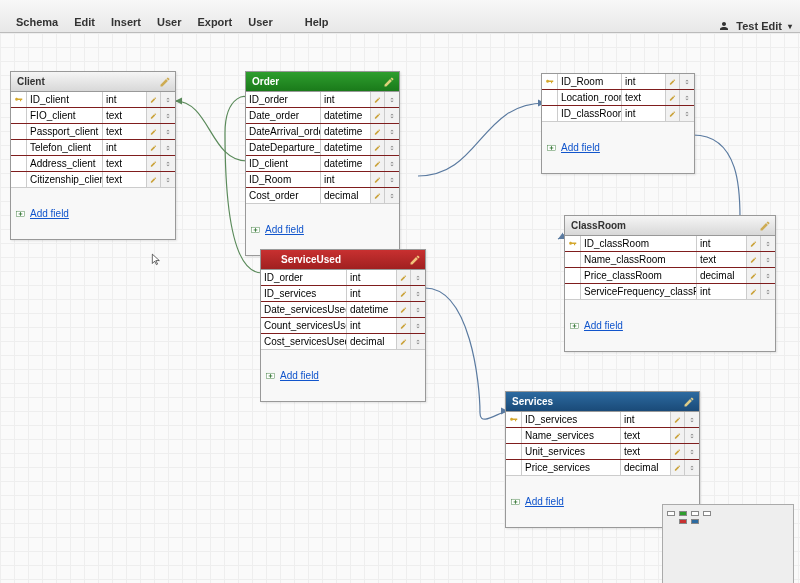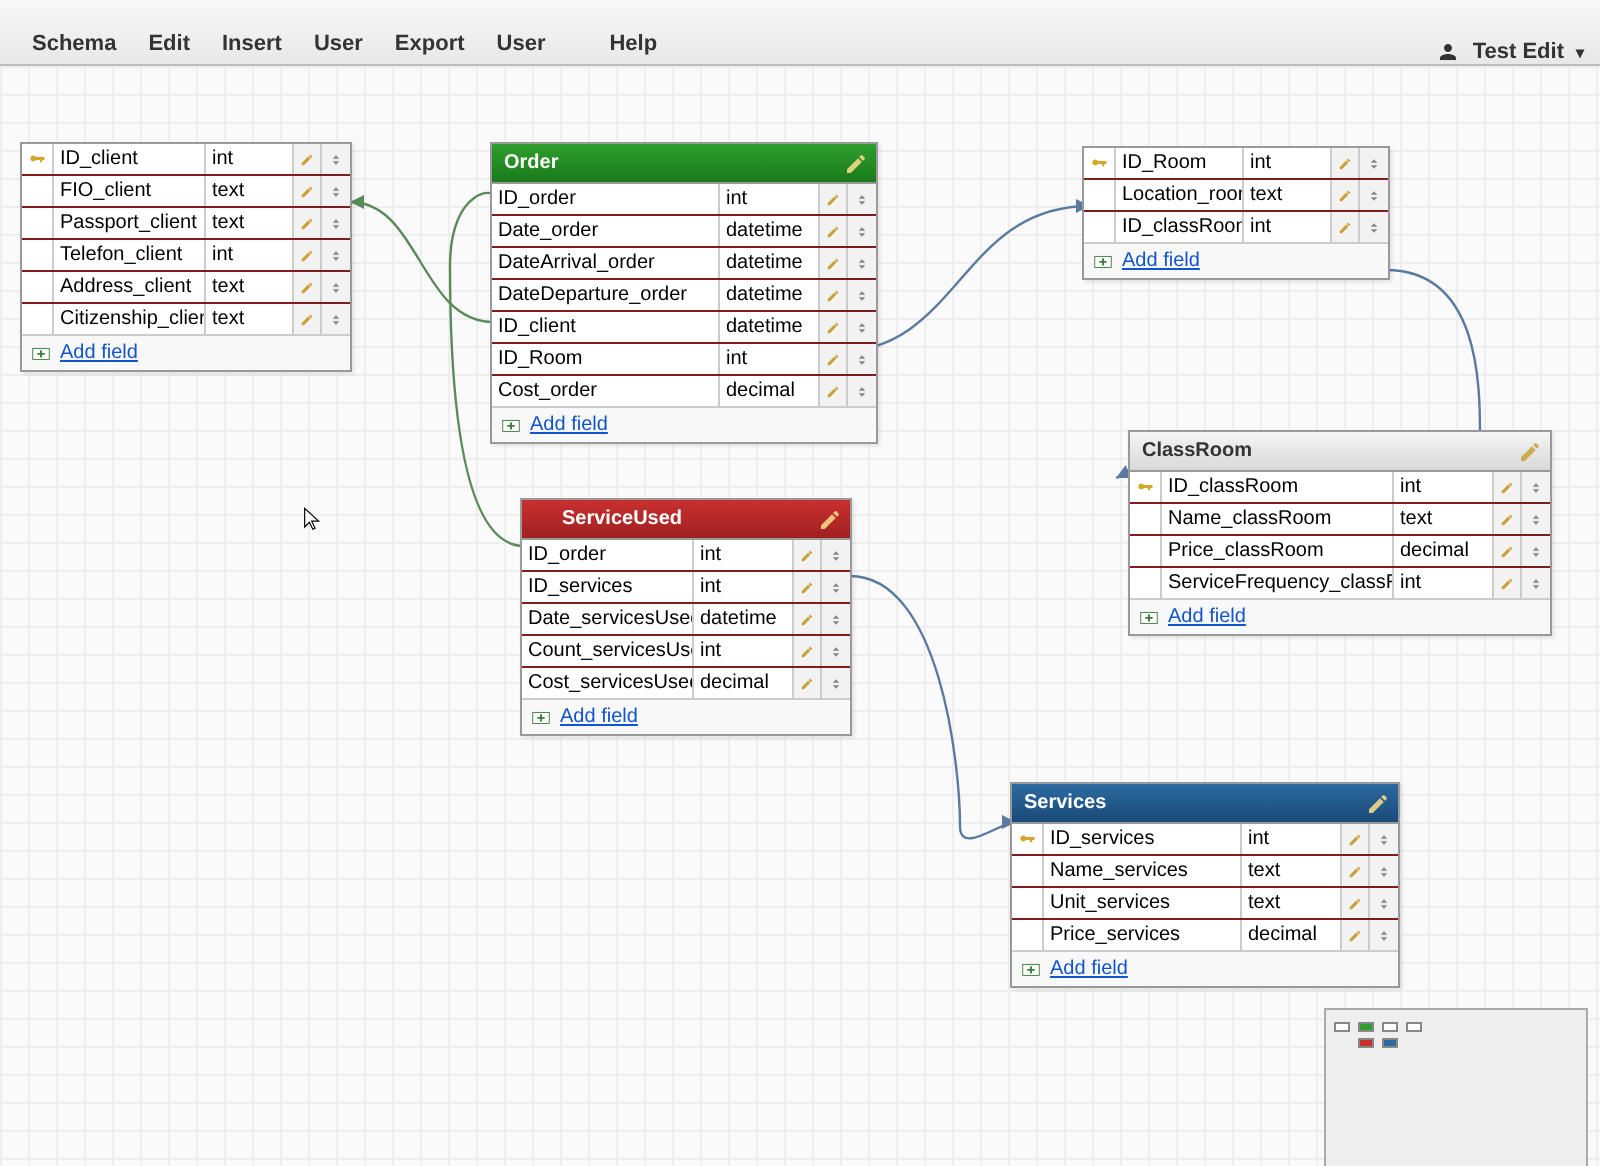--- a/index.html
+++ b/index.html
@@ -69,21 +69,21 @@
   .cell { border-right: 1px solid #ccc; padding: 2px 3px; display: flex; align-items: center; }
   .cell:last-child { border-right: none; }
   .cell.key { width: 16px; justify-content: center; }
   .cell.name { flex: 1; min-width: 0; white-space: nowrap; overflow: hidden; }
   .cell.type { width: 44px; white-space: nowrap; }
   .cell.type.wide { width: 50px; }
   .cell.act { width: 14px; justify-content: center; background: #f2f2f2; }
   .key-icon, .pencil-icon, .updown-icon { width: 10px; height: 10px; }
   .add-field {
     display: flex; align-items: center; gap: 4px;
-    padding: 3px 4px;
+    padding: 20px 4px;
     color: #1155cc;
     text-decoration: underline;
     cursor: pointer;
     background: #f8f8f8;
     border-top: 1px solid #ccc;
   }
   .add-icon { width: 11px; height: 11px; }
   svg.connections { position: absolute; left: 0; top: 0; width: 800px; height: 559px; pointer-events: none; }
   .minimap {
     position: absolute;
@@ -139,20 +139,26 @@
   <path d="M 418 143 C 480 143, 480 70, 545 70" stroke="#5a7aa0" stroke-width="1.2" fill="none" marker-end="url(#arrowb)"></path>
 
   <path d="M 693 102 C 740 102, 740 160, 740 185, 740 195, 685 198, 660 200 C 600 205, 570 200, 558 206" stroke="#5a7aa0" stroke-width="1.2" fill="none" marker-end="url(#arrowb)"></path>
 
   <path d="M 262 240 C 225 240, 225 130, 225 100, 225 60, 250 60, 248 67" stroke="#5a8a5a" stroke-width="1.2" fill="none" marker-end="url(#arrow)"></path>
 
   <path d="M 425 255 C 470 255, 480 350, 480 380, 480 395, 500 378, 508 378" stroke="#5a7aa0" stroke-width="1.2" fill="none" marker-end="url(#arrowb)"></path>
 </svg>
 
 <div class="table" style="left:10px; top:38px; width:166px;">
+  <div class="table-header gray">
+    <span class="title">Client</span>
+    <svg class="edit-icon" viewBox="0 0 24 24">
+          <path fill="#caa23a" d="M3 17.25V21h3.75L17.81 9.94l-3.75-3.75L3 17.25zM20.71 7.04a1 1 0 0 0 0-1.41l-2.34-2.34a1 1 0 0 0-1.41 0l-1.83 1.83 3.75 3.75 1.83-1.83z"></path>
+        </svg>
+  </div>
   <div class="table-body">
         <div class="row">
           <div class="cell key">
             <svg class="key-icon" viewBox="0 0 24 24">
               <path fill="#d4a72c" d="M7 14a4 4 0 1 1 3.46-6H22v4h-3v3h-3v-3h-5.54A4 4 0 0 1 7 14z"></path>
             </svg>
           </div>
           <div class="cell name">ID_client</div>
           <div class="cell type">int</div>
           <div class="cell act">
@@ -244,21 +250,21 @@
       </div>
   <div class="add-field">
     <svg class="add-icon" viewBox="0 0 24 24">
           <rect x="3" y="7" width="18" height="12" fill="#fff" stroke="#3a7a3a"></rect>
           <path d="M12 9v8M8 13h8" stroke="#3a7a3a" stroke-width="2"></path>
         </svg>
     <span>Add field</span>
   </div>
 </div>
 
-<div class="table" style="left:245px; top:38px; width:194px;">
+<div class="table" style="left:245px; top:38px; width:155px;">
   <div class="table-header green">
     <span class="title">Order</span>
     <svg class="edit-icon" viewBox="0 0 24 24">
           <path fill="#fde08a" d="M3 17.25V21h3.75L17.81 9.94l-3.75-3.75L3 17.25zM20.71 7.04a1 1 0 0 0 0-1.41l-2.34-2.34a1 1 0 0 0-1.41 0l-1.83 1.83 3.75 3.75 1.83-1.83z"></path>
         </svg>
   </div>
   <div class="table-body">
         <div class="row">
           <div class="cell name">ID_order</div>
           <div class="cell type wide">int</div>

